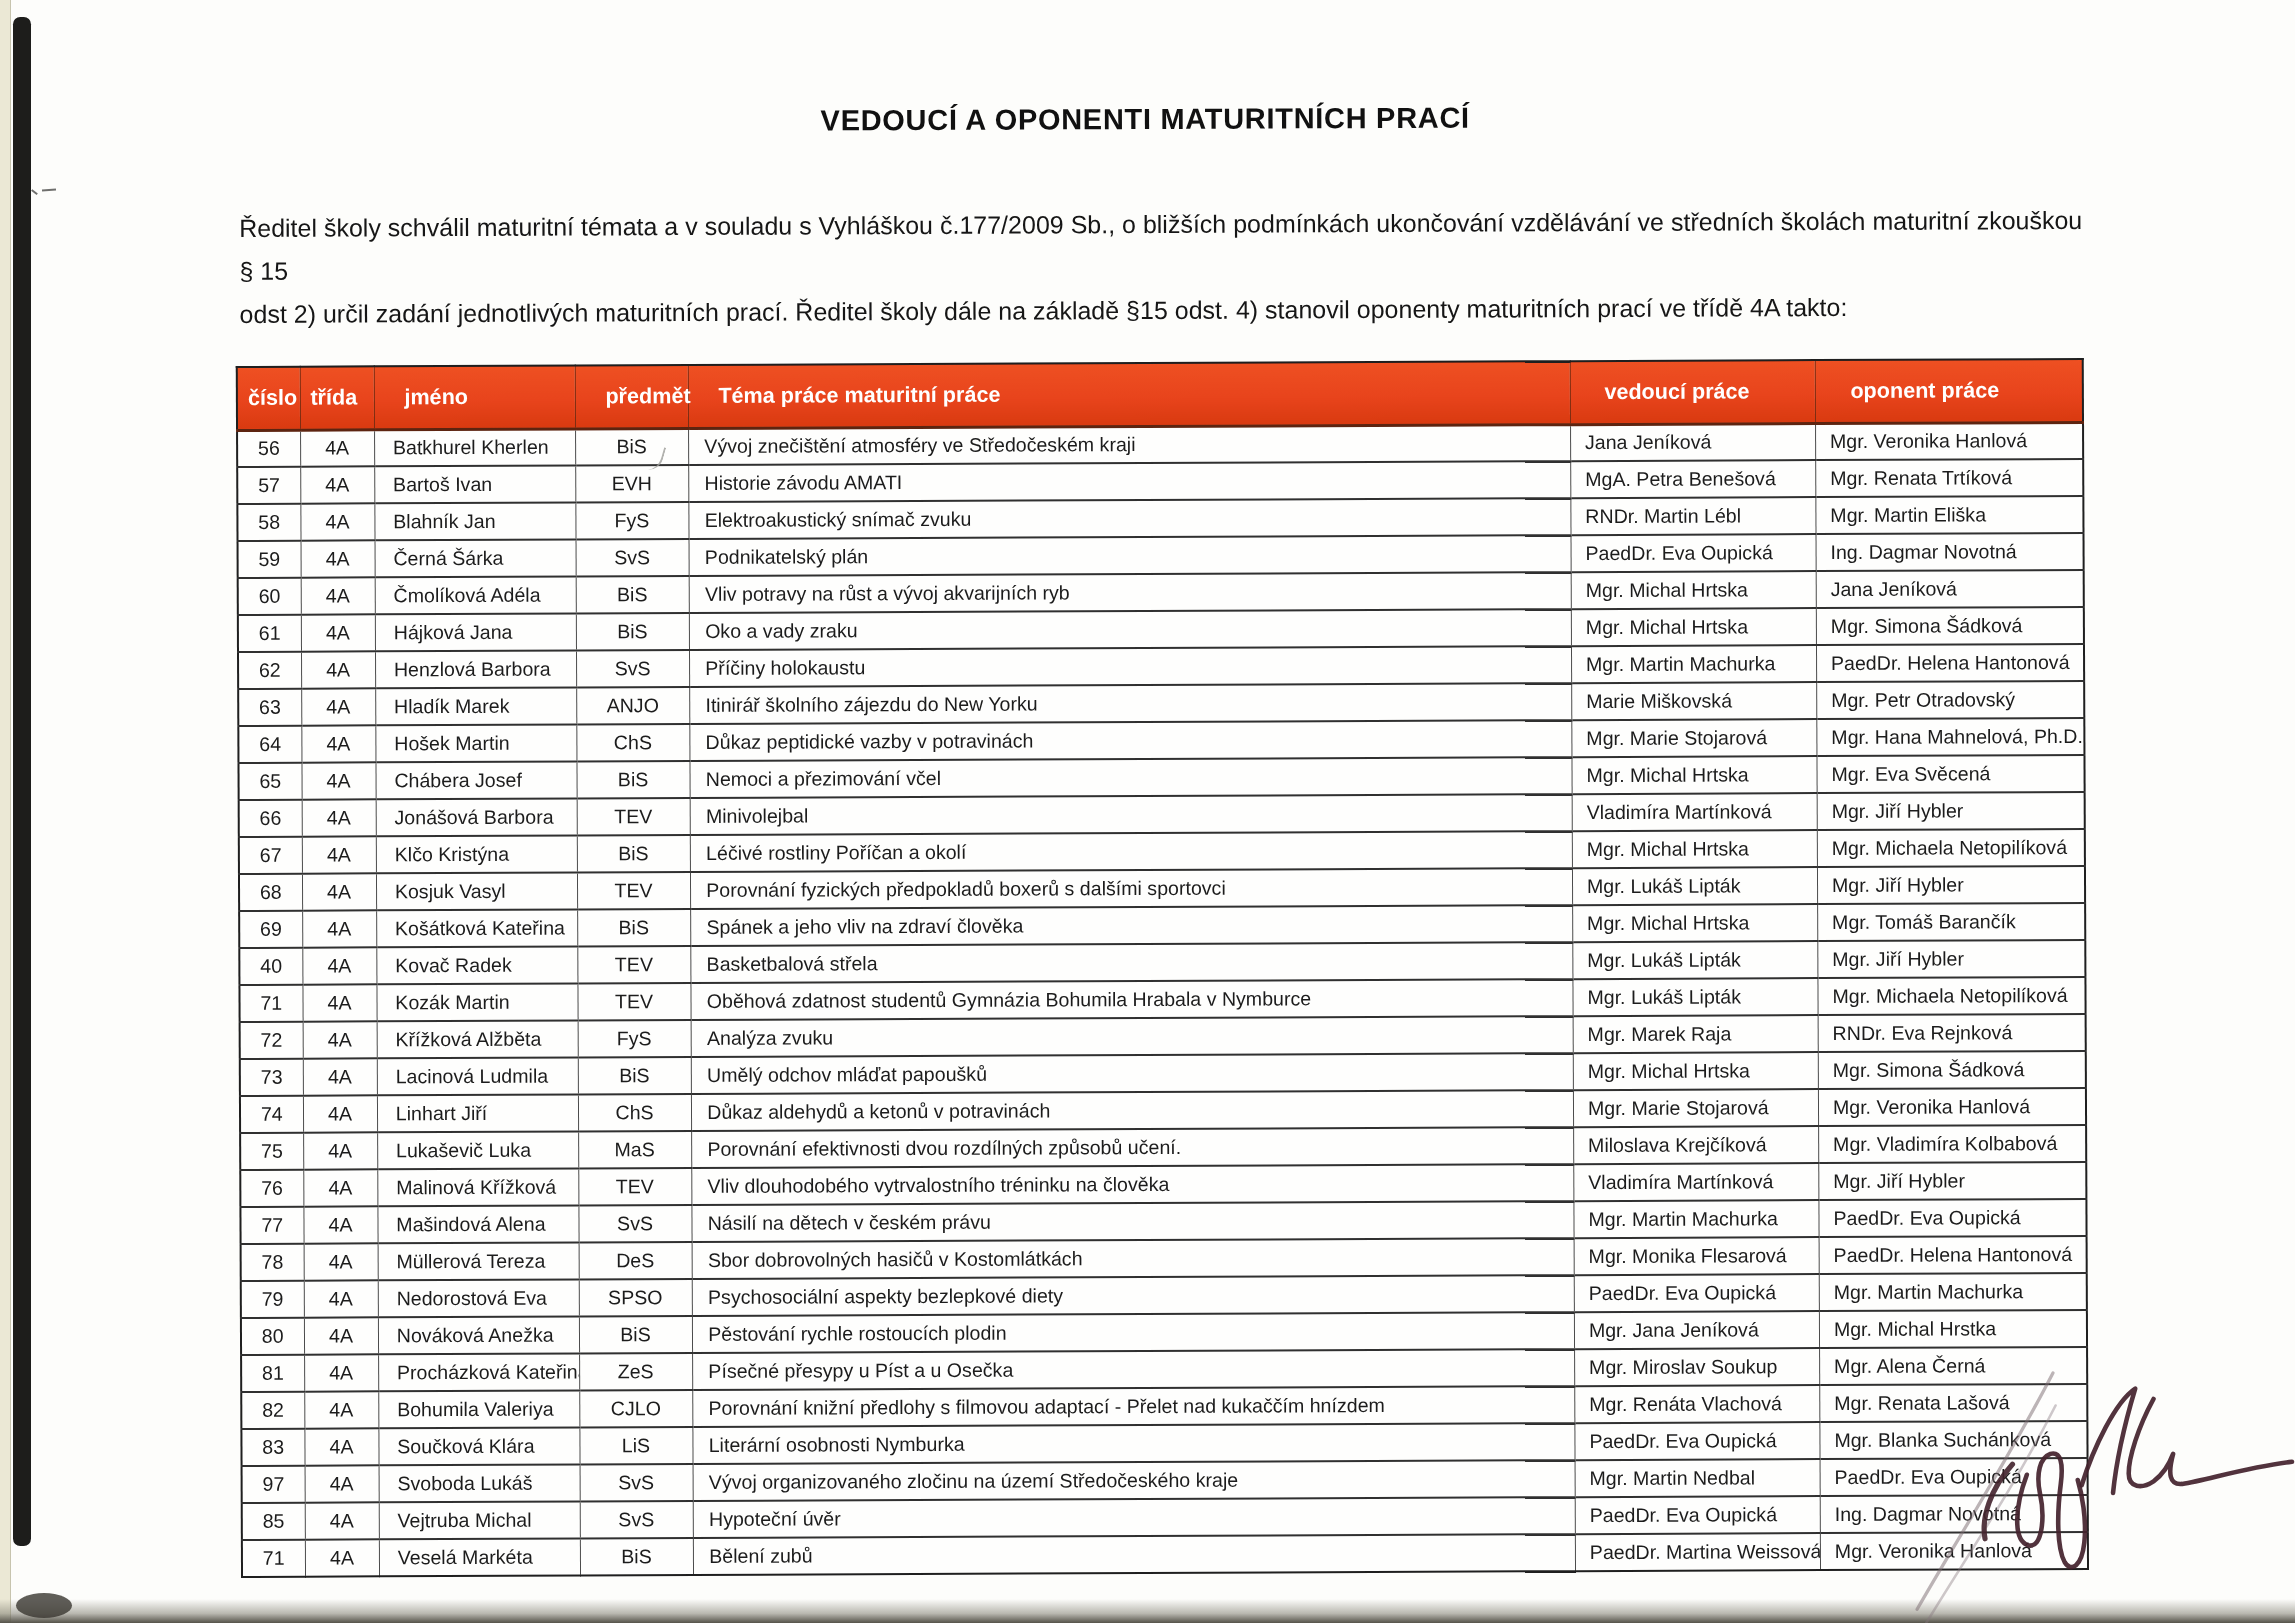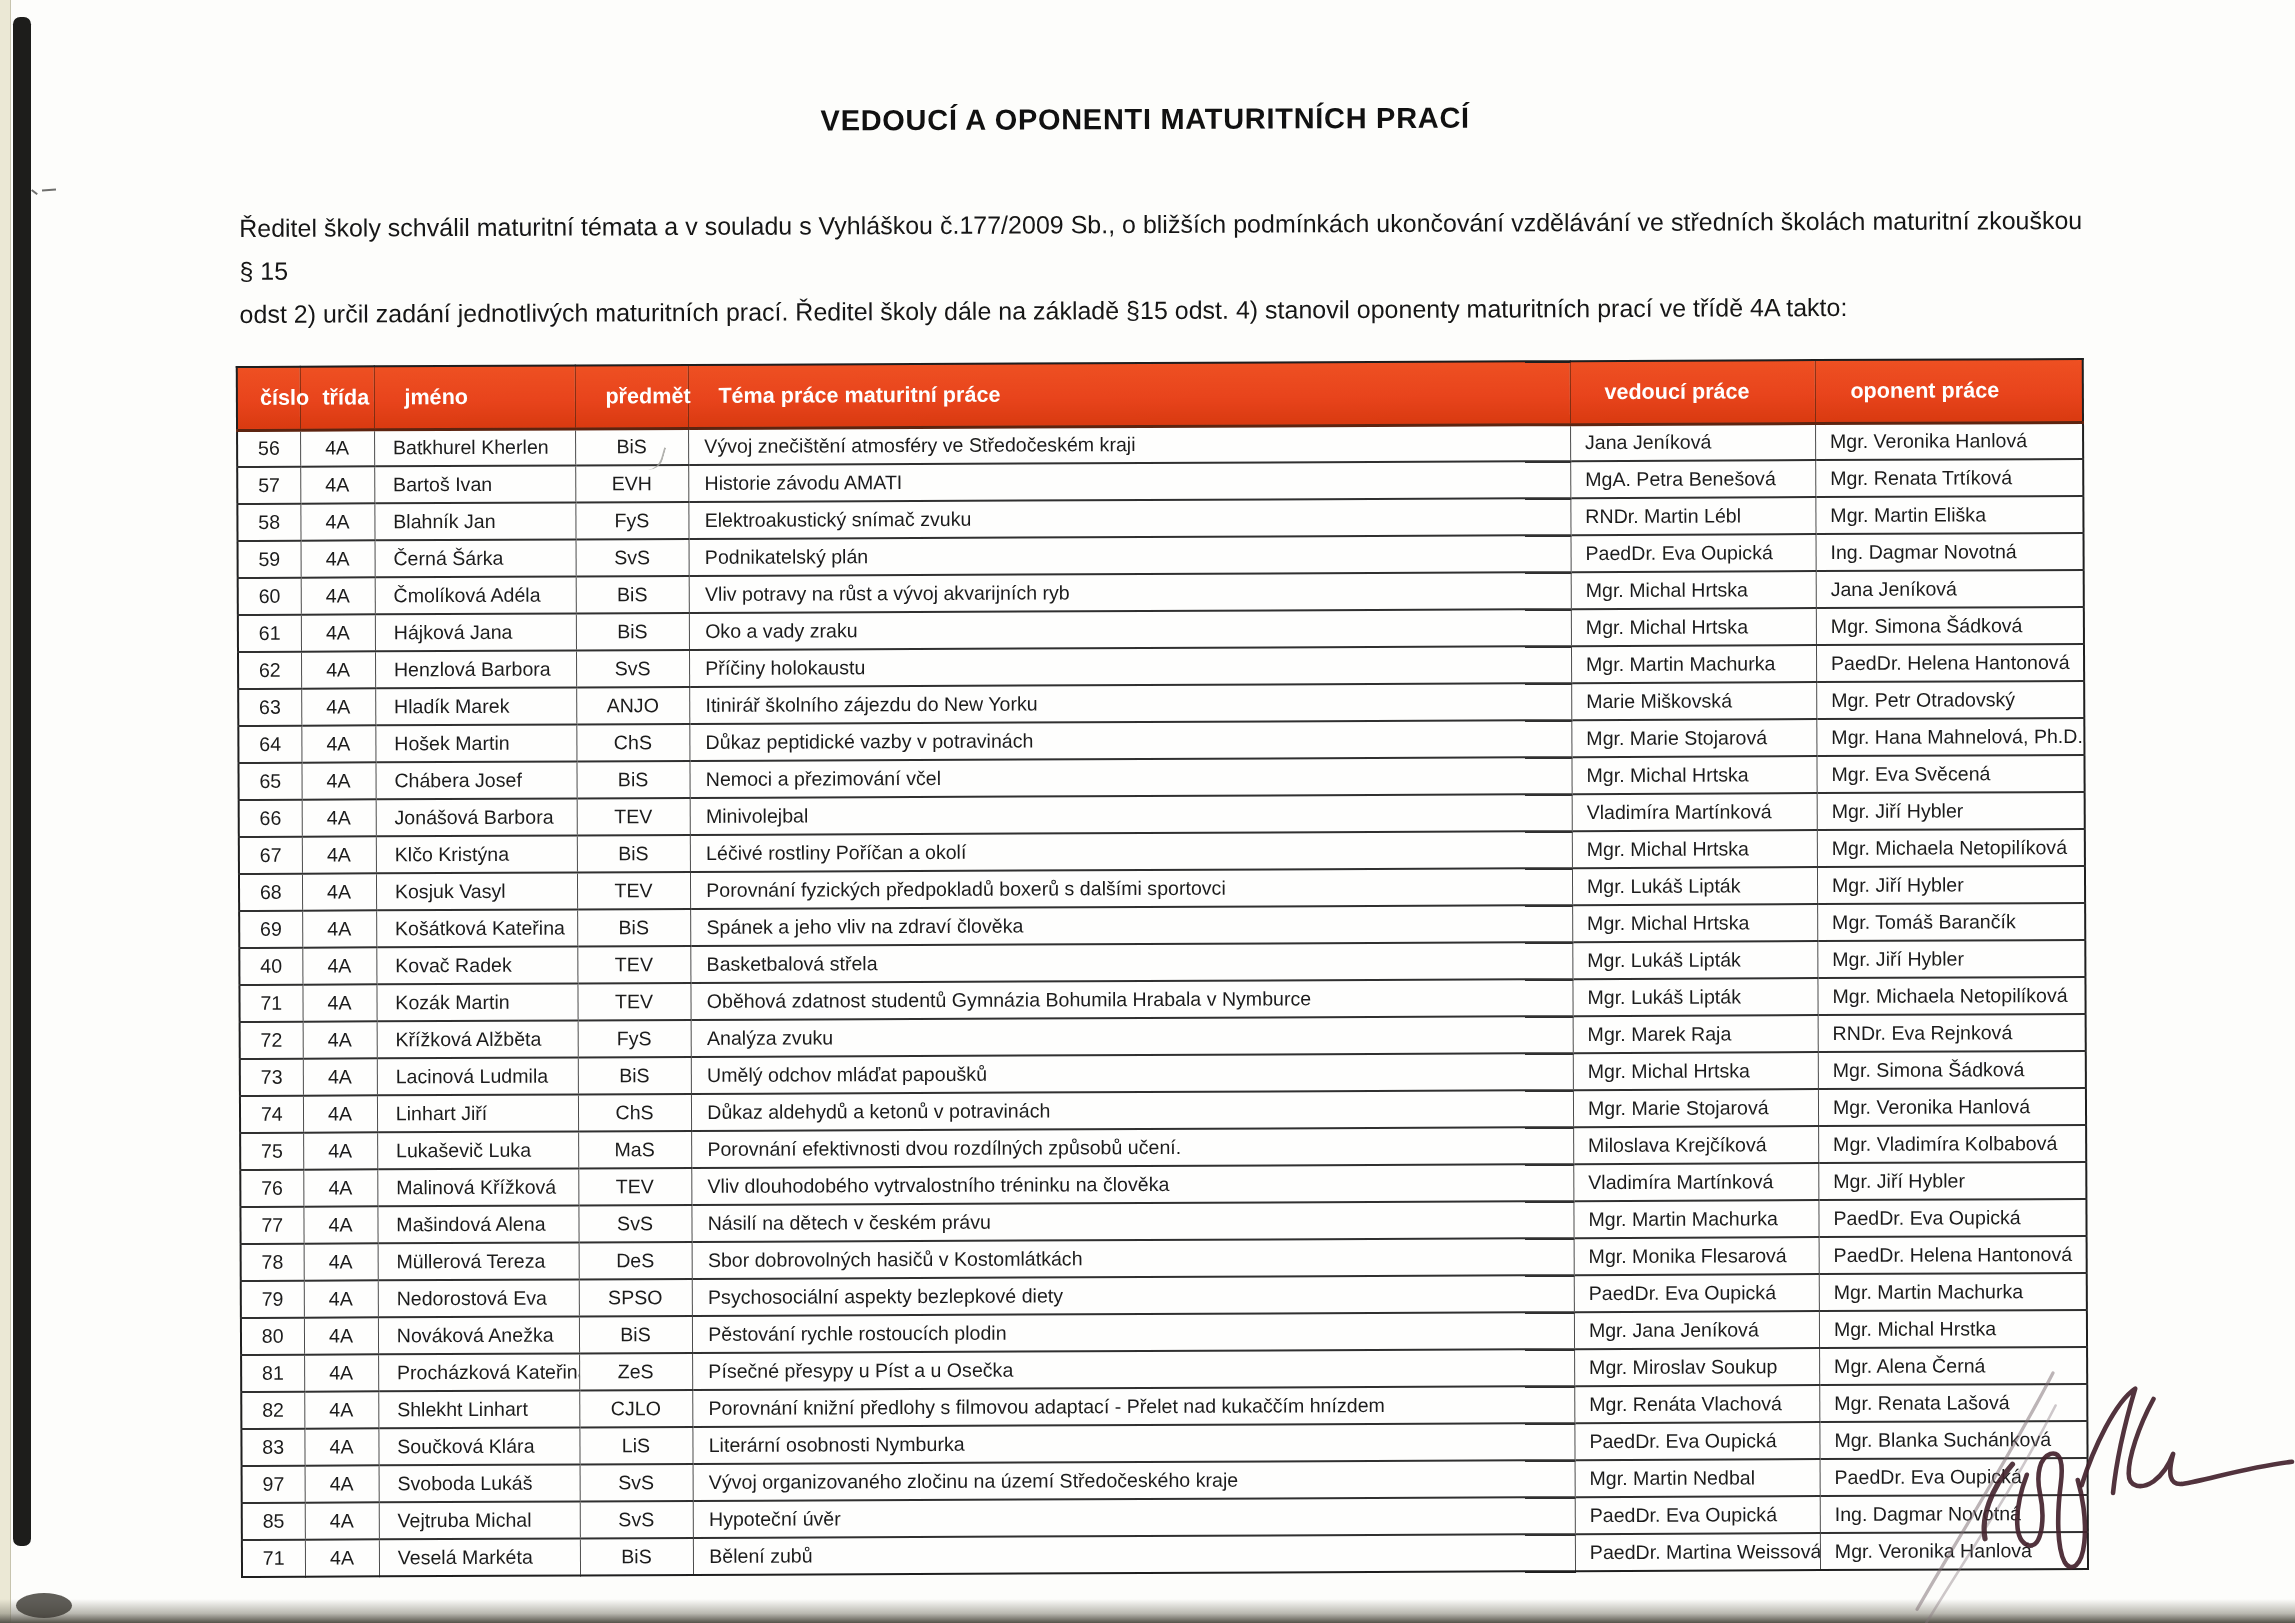--- a/index.html
+++ b/index.html
@@ -60,21 +60,21 @@
   }
   col.c-cislo{width:63px} col.c-trida{width:74px} col.c-jmeno{width:201px}
   col.c-predmet{width:113px} col.c-tema{width:882px}
   col.c-vedouci{width:245px} col.c-oponent{width:268px}
   thead th{
     height:63px;
     background:linear-gradient(to bottom,#ee5022 0%, #e8441c 55%, #d93a10 100%);
     color:#ffffff; font-weight:bold; font-size:21.6px;
     text-align:left; vertical-align:middle;
     border-left:1.3px solid #7e2d12; border-bottom:3.9px solid #5d2410;
-    padding-left:22px;
+    padding-left:10px;
   }
   thead th.h-jmeno,thead th.h-predmet,thead th.h-tema{ padding-left:30px; }
   thead th.h-vedouci{ padding-left:34px; }
   thead th.h-oponent{ padding-left:35px; }
   tbody td{
     height:37px; vertical-align:middle;
     border-left:1.3px solid #4c4c4c;
     border-top:2.6px solid #303030;
     background:#fefefd;
     white-space:nowrap; overflow:hidden;
@@ -367,21 +367,21 @@
           <td class="d-trida">4A</td>
           <td class="d-jmeno">Procházková Kateřina</td>
           <td class="d-predmet">ZeS</td>
           <td class="d-tema">Písečné přesypy u Píst a u Osečka</td>
           <td class="d-vedouci">Mgr. Miroslav Soukup</td>
           <td class="d-oponent">Mgr. Alena Černá</td>
         </tr>
         <tr>
           <td class="d-cislo">82</td>
           <td class="d-trida">4A</td>
-          <td class="d-jmeno">Shlekht Linhart</td>
+          <td class="d-jmeno">Bohumila Valeriya</td>
           <td class="d-predmet">CJLO</td>
           <td class="d-tema">Porovnání knižní předlohy s filmovou adaptací - Přelet nad kukaččím hnízdem</td>
           <td class="d-vedouci">Mgr. Renáta Vlachová</td>
           <td class="d-oponent">Mgr. Renata Lašová</td>
         </tr>
         <tr>
           <td class="d-cislo">83</td>
           <td class="d-trida">4A</td>
           <td class="d-jmeno">Součková Klára</td>
           <td class="d-predmet">LiS</td>

